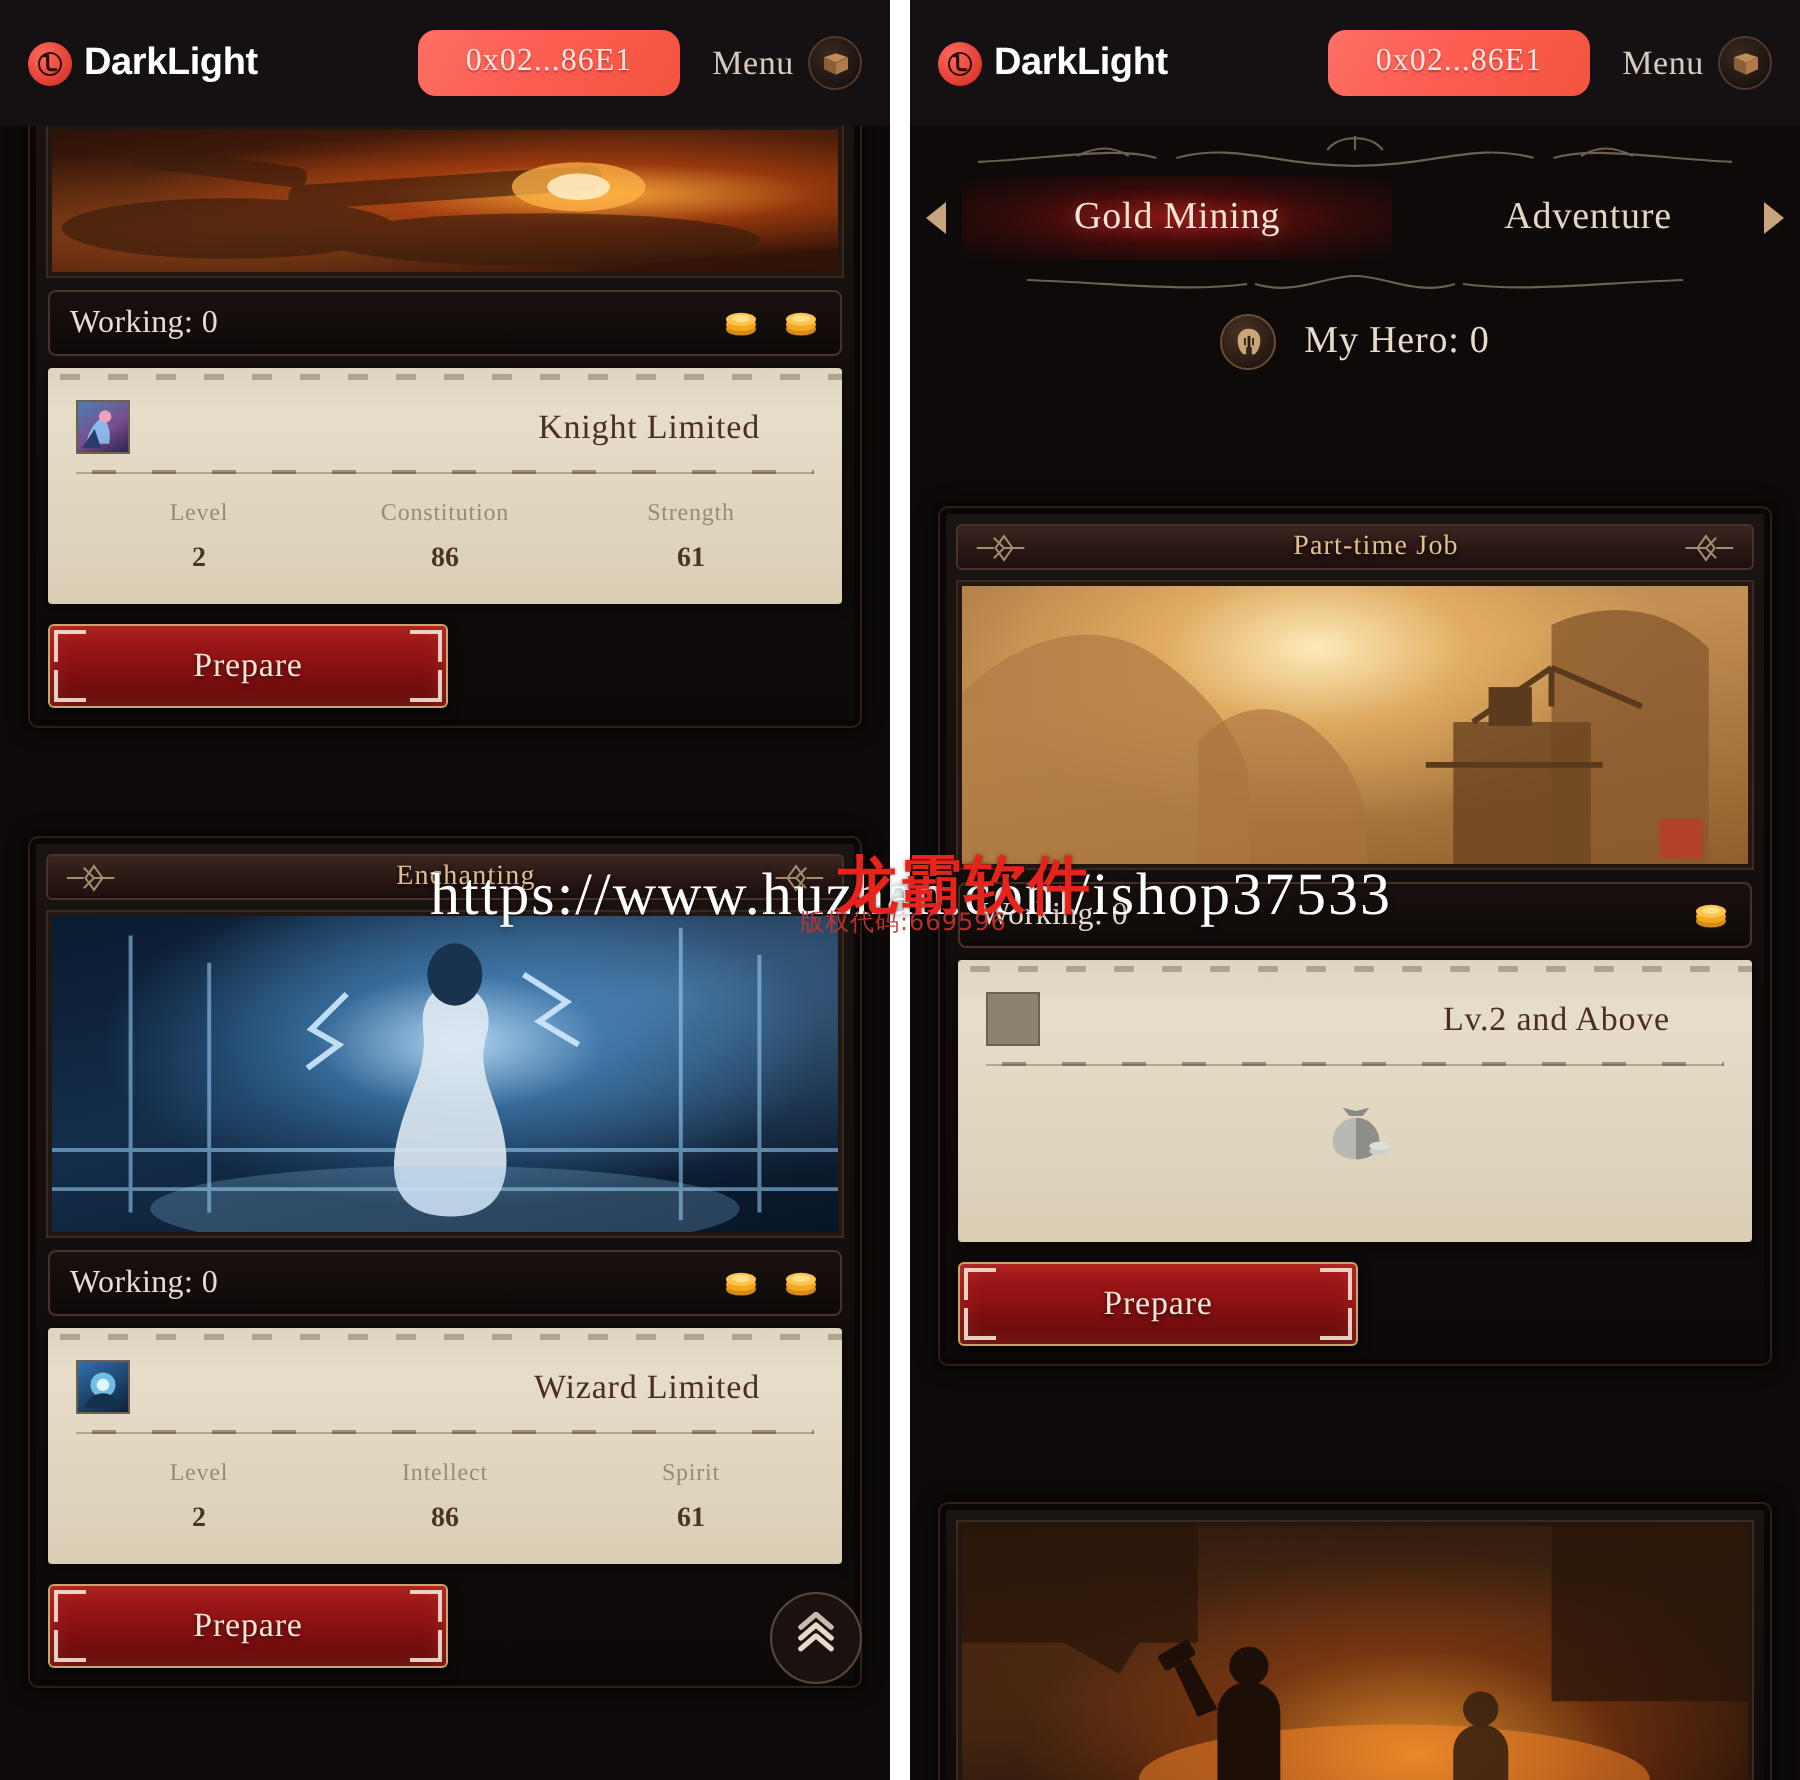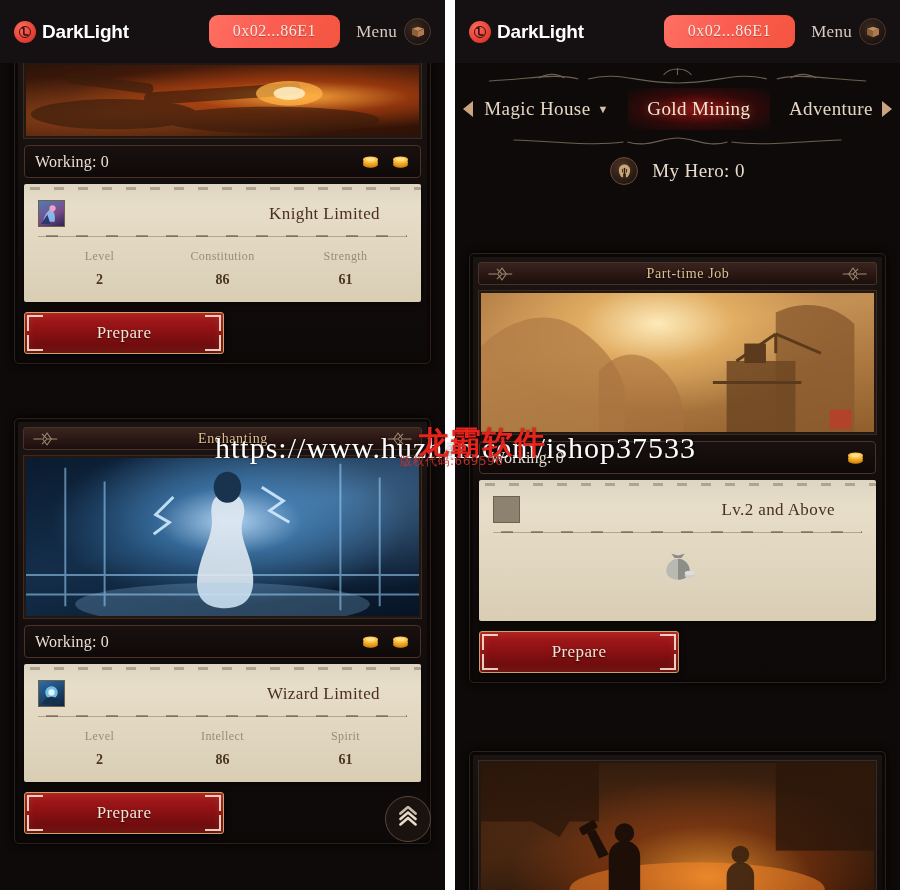--- a/index.html
+++ b/index.html
@@ -548,24 +548,20 @@
             <path d="M60 13c10-5 18-5 26 0M314 13c8-5 16-5 26 0"></path>
           </svg>
         </span>
         <div class="nav-row">
           <span class="nav-arrow">
             <svg viewBox="0 0 14 18">
                 <path d="M12 1L2 9l10 8z" fill="#c8a57f"></path>
               </svg>
           </span>
           <span class="nav-items">
-            <span class="nav-item clip-left">
-              <span>Magic House</span>
-              <span class="caret">▼</span>
-            </span>
             <span class="nav-item active">
               <span>Gold Mining</span>
             </span>
             <span class="nav-item clip-right">
               <span>Adventure</span>
             </span>
           </span>
           <span class="nav-arrow">
             <svg viewBox="0 0 14 18">
                 <path d="M2 1l10 8-10 8z" fill="#c8a57f"></path>

